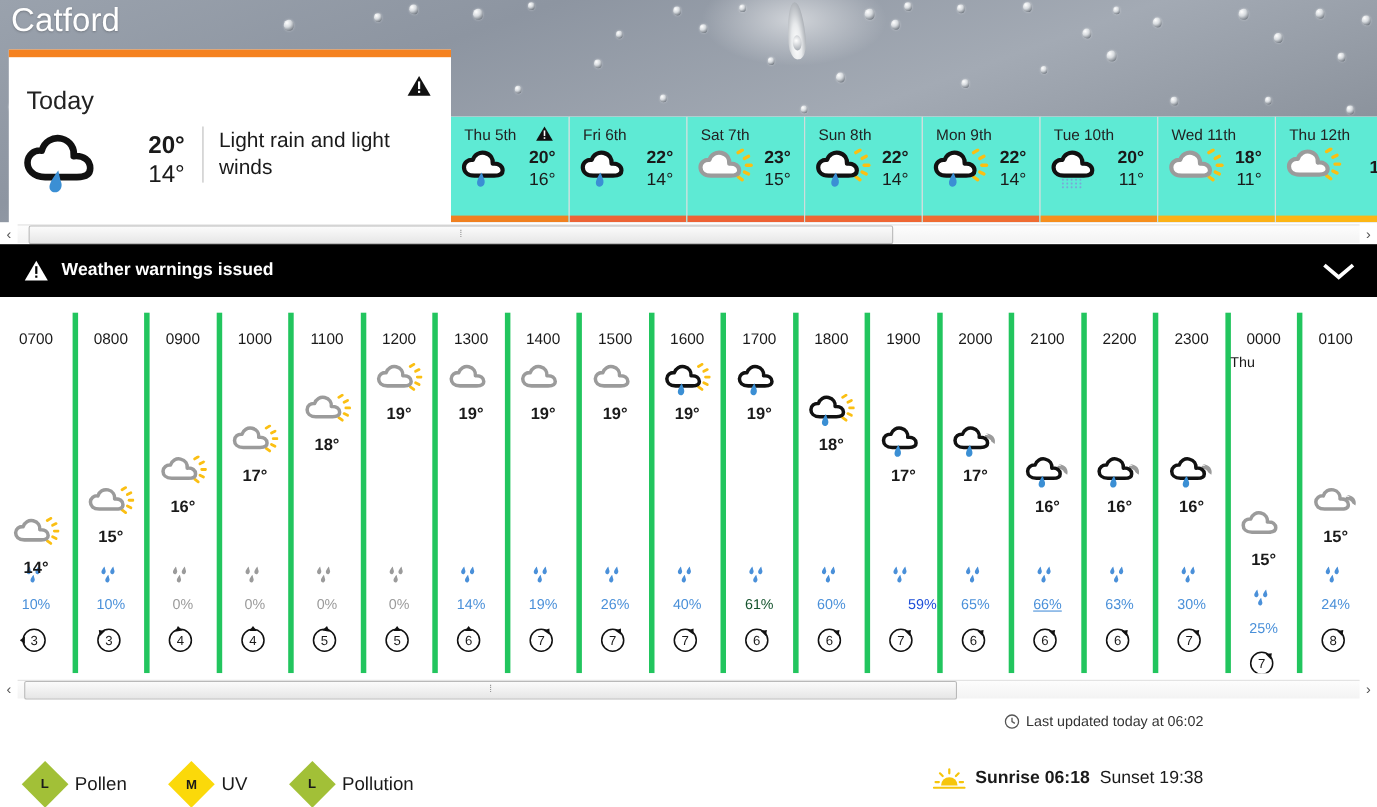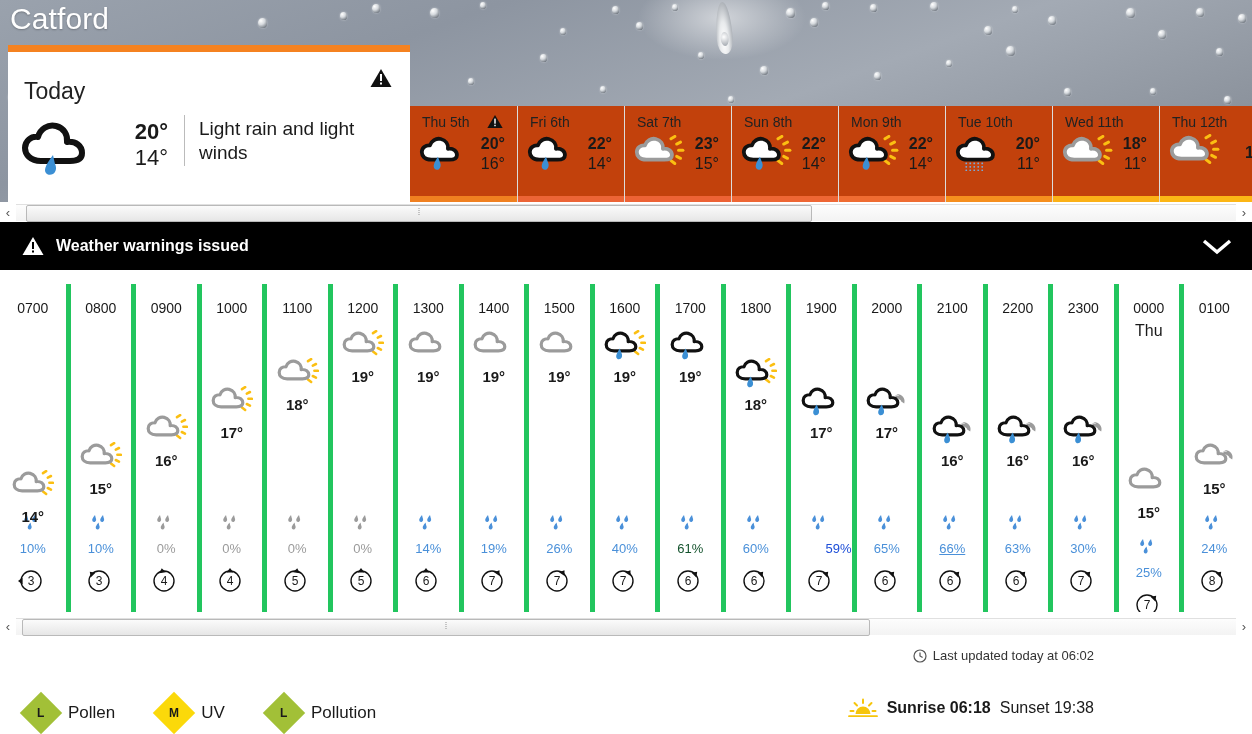--- a/index.html
+++ b/index.html
@@ -62,21 +62,21 @@
     font-size: 19px; color: #1a1a1a; line-height: 1.28; width: 210px;
   }
 
   
   .daystrip {
     position: absolute; left: 410px; top: 106px; width: 842px; height: 96px;
     display: flex; background: #fff; overflow: hidden;
   }
   .day {
     position: relative; width: 107px; flex: 0 0 107px; height: 96px;
-    border-left: 1px solid #dcdcdc; background: #c2410c;
+    border-left: 1px solid #dcdcdc; background: #5eead4;
   }
   .day:first-child { border-left: none; }
   .day-label { font-size: 14px; color: #222; padding: 8px 0 0 12px; }
   .day-warn { position: absolute; right: 14px; top: 8px; width: 16px; height: 15px; }
   .day-body { display: flex; align-items: center; padding: 4px 8px 0 6px; }
   .day-ico { width: 56px; display:flex; justify-content:center; }
   .day-temps { flex: 1; text-align: right; padding-right: 4px; }
   .d-hi { font-size: 16px; font-weight: bold; color: #1a1a1a; line-height: 1.25; }
   .d-lo { font-size: 16px; color: #1a1a1a; line-height: 1.25; }
   .day-bar { position: absolute; left: 0; bottom: 0; width: 100%; height: 6px; }
@@ -118,21 +118,21 @@
   .hourly {
     position: absolute; left: 0; top: 284px; width: 1252px; height: 328px;
     display: flex; background: #fff; overflow: hidden;
   }
   .hour {
     position: relative; flex: 0 0 65.5px; width: 65.5px; height: 328px;
     border-left: 5px solid #22c55e; background: #fff;
   }
   .hour:first-child { border-left: none; }
   .h-time { text-align: center; font-size: 14px; color: #1a1a1a; padding-top: 16px; }
-  .h-day { text-align: center; font-size: 16px; color: #1a1a1a; padding-top: 6px; }
+  .h-day { font-size: 13px; color: #1a1a1a; padding-top: 6px; }
   .h-graph { position: relative; height: 196px; }
   .h-node { position: absolute; left: 0; width: 100%; text-align: center; }
   .h-ico { height: 40px; display: flex; align-items: center; justify-content: center; }
   .h-temp { font-size: 15px; font-weight: bold; color: #1a1a1a; padding-top: 2px; }
   .h-precip { text-align: center; padding-top: 2px; }
   .h-pct { font-size: 13px; padding-top: 3px; }
   .h-wind { display: flex; justify-content: center; padding-top: 10px; }
 
   
   .updated {

